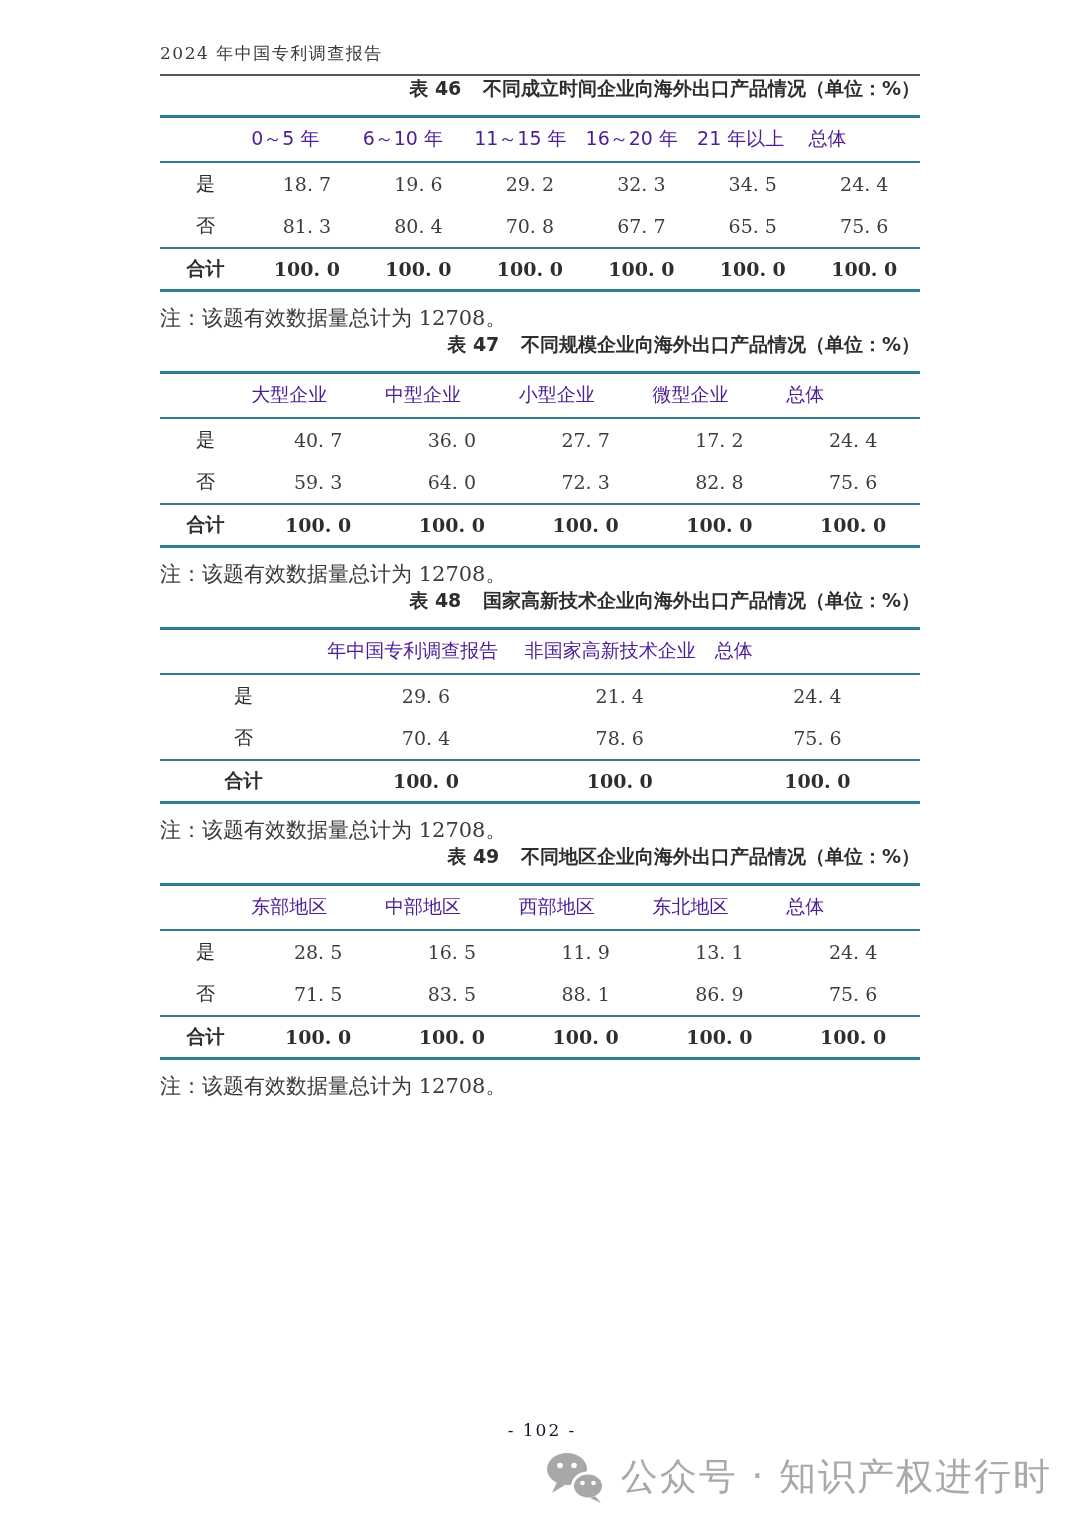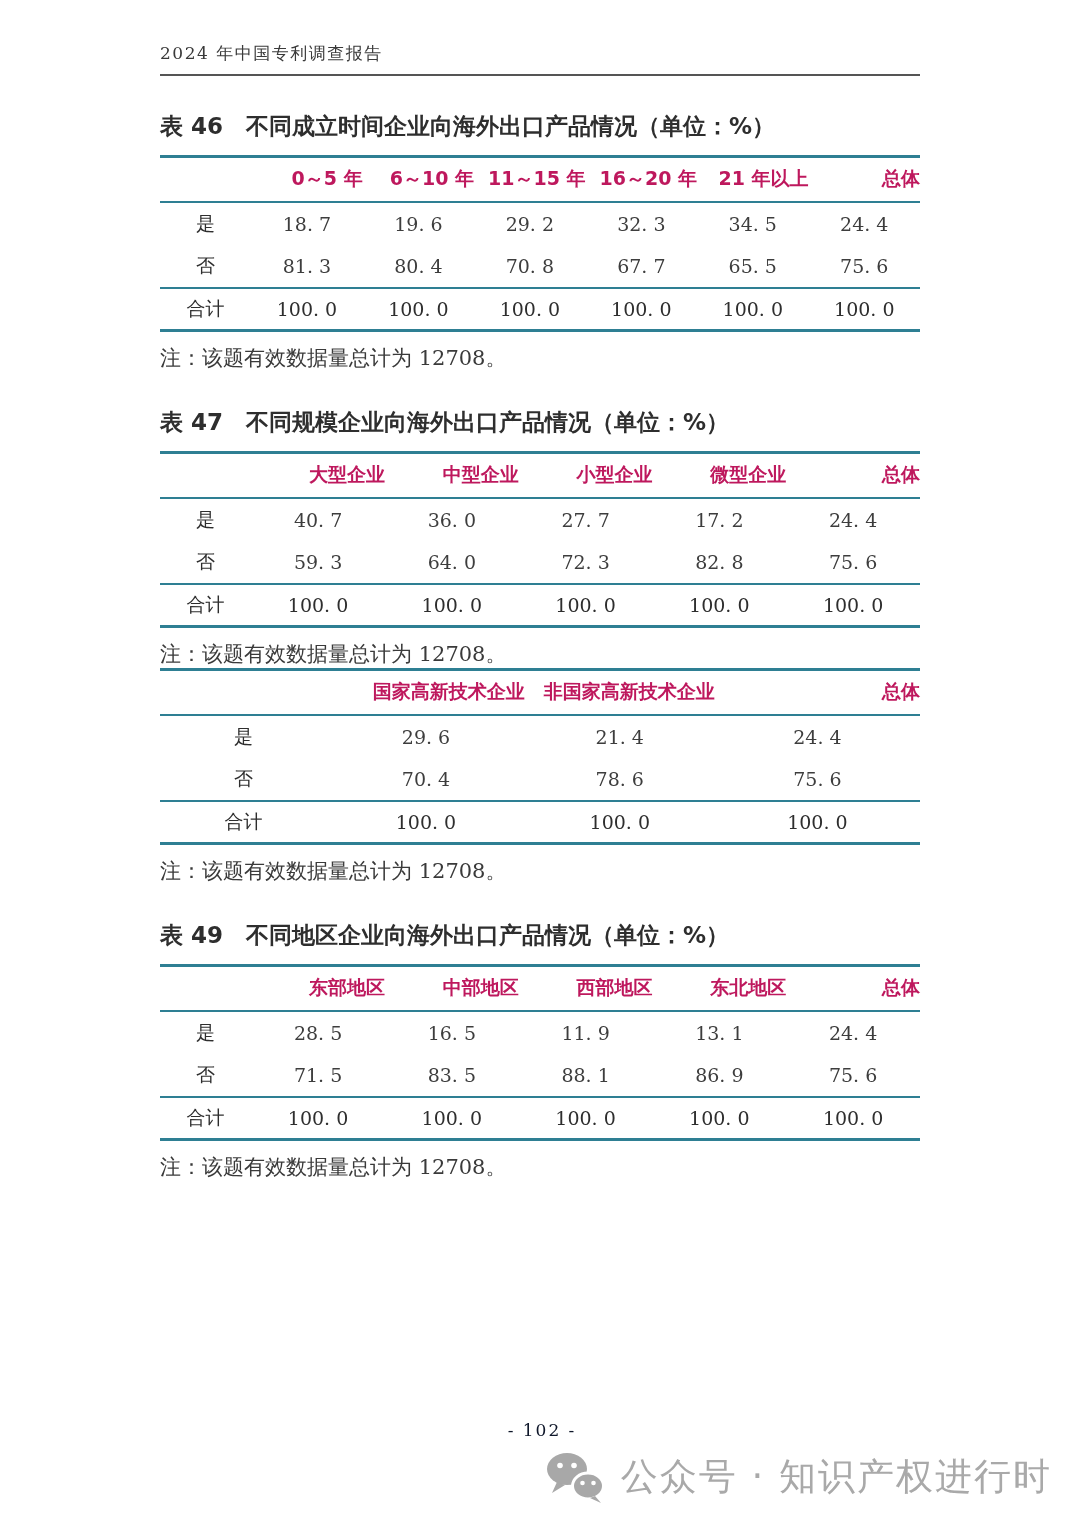--- a/index.html
+++ b/index.html
@@ -7,40 +7,40 @@
   body {
     width:1080px; height:1527px; position:relative; overflow:hidden;
     font-family:"DejaVu Serif","Liberation Serif",serif; color:#383838;
   }
   .content { position:absolute; left:160px; top:0; width:760px; }
   .page-header {
     padding-top:42px; padding-bottom:9px; border-bottom:2px solid #555555;
     font-size:17px; letter-spacing:1.5px; color:#3a3a3a;
   }
   .tbl-title {
-    text-align:left; font-family:"DejaVu Sans","Liberation Sans",sans-serif;
-    font-weight:bold; font-size:23px; color:#2e2e2e;
-    margin-top:35px; margin-bottom:13px;
+    text-align:right; font-family:"DejaVu Sans","Liberation Sans",sans-serif;
+    font-weight:bold; font-size:19px; color:#2e2e2e;
+    margin-bottom:13px;
   }
   .tbl-title .tlabel { margin-right:15px; }
   table {
     width:100%; border-collapse:collapse; table-layout:fixed;
     border-top:3px solid #2e7f93; border-bottom:3px solid #2e7f93;
   }
   th {
     height:45px; font-family:"DejaVu Sans","Liberation Sans",sans-serif;
-    font-size:19px; font-weight:bold; color:#be185d;
-    border-bottom:2px solid #2e7f93; text-align:right; vertical-align:middle;
+    font-size:19px; font-weight:normal; color:#4c1d95;
+    border-bottom:2px solid #2e7f93; text-align:left; vertical-align:middle;
   }
   td {
     height:43px; font-size:19px; text-align:center; vertical-align:middle;
     color:#3d3d3d;
   }
   td.rowlabel { font-family:"DejaVu Sans","Liberation Sans",sans-serif; color:#2e2e2e; }
-  tbody tr:last-child { border-top:2px solid #2e7f93; font-weight:normal; }
+  tbody tr:last-child { border-top:2px solid #2e7f93; font-weight:bold; }
   tbody tr:last-child td { color:#2e2e2e; }
   .cols7 .c0 { width:12%; }
   .cols6 .c0 { width:12%; }
   .cols4 .c0 { width:22%; }
   .cols4 .c1 { width:26%; }
   .cols4 .c2 { width:25%; }
   .cols4 .c3 { width:27%; }
   .note { font-size:21px; margin-top:12px; color:#3a3a3a; }
   .page-footer {
     position:absolute; top:1420px; left:2px; width:100%;
@@ -150,25 +150,29 @@
             <td class="c3 num">100. 0</td>
             <td class="c4 num">100. 0</td>
             <td class="c5 num">100. 0</td>
           </tr>
         </tbody>
       </table>
     <p class="note">注：该题有效数据量总计为 12708。</p>
   </section>
 
   <section>
+    <h2 class="tbl-title">
+      <span class="tlabel">表 48</span>
+      <span class="ttext">国家高新技术企业向海外出口产品情况（单位：%）</span>
+    </h2>
     <table class="cols4">
         <thead>
           <tr>
             <th class="c0"></th>
-            <th class="c1">国家高新技术企业</th>
+            <th class="c1">年中国专利调查报告</th>
             <th class="c2">非国家高新技术企业</th>
             <th class="c3">总体</th>
           </tr>
         </thead>
         <tbody>
           <tr>
             <td class="c0 rowlabel">是</td>
             <td class="c1 num">29. 6</td>
             <td class="c2 num">21. 4</td>
             <td class="c3 num">24. 4</td>

